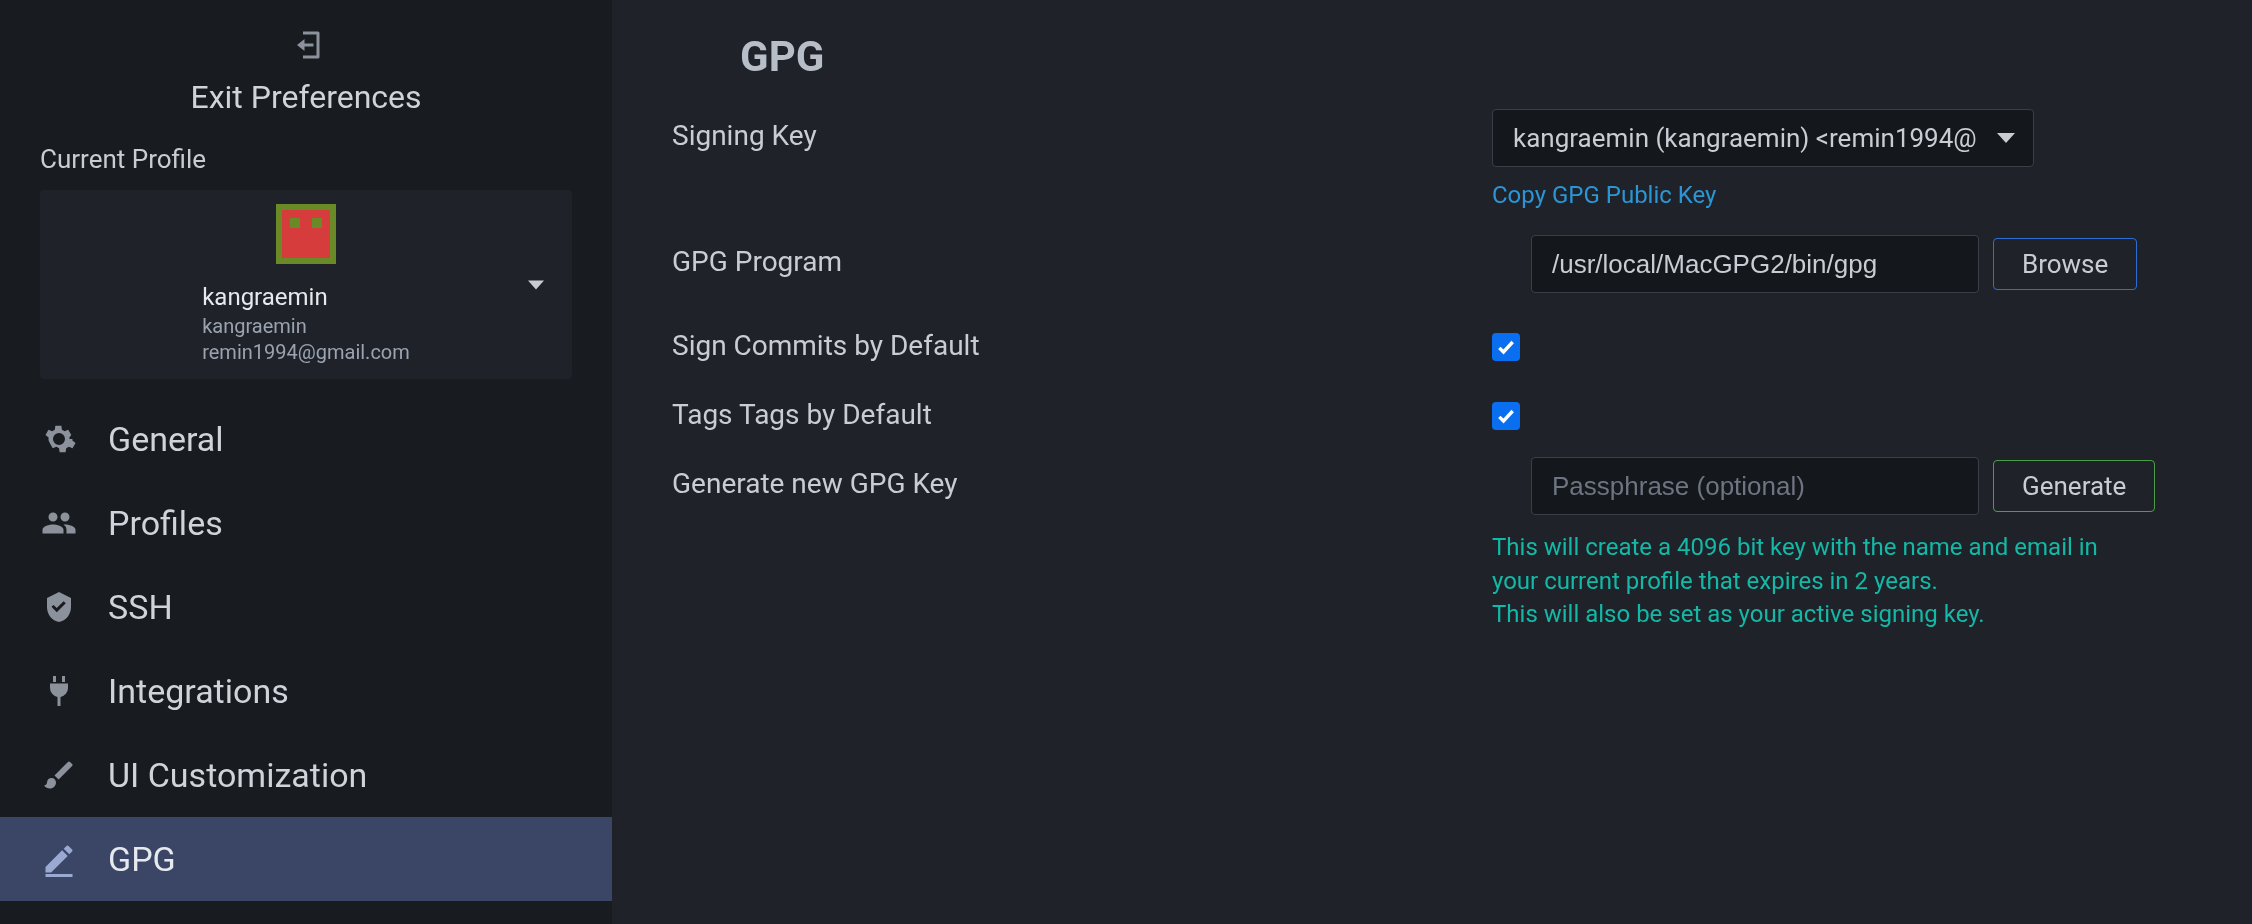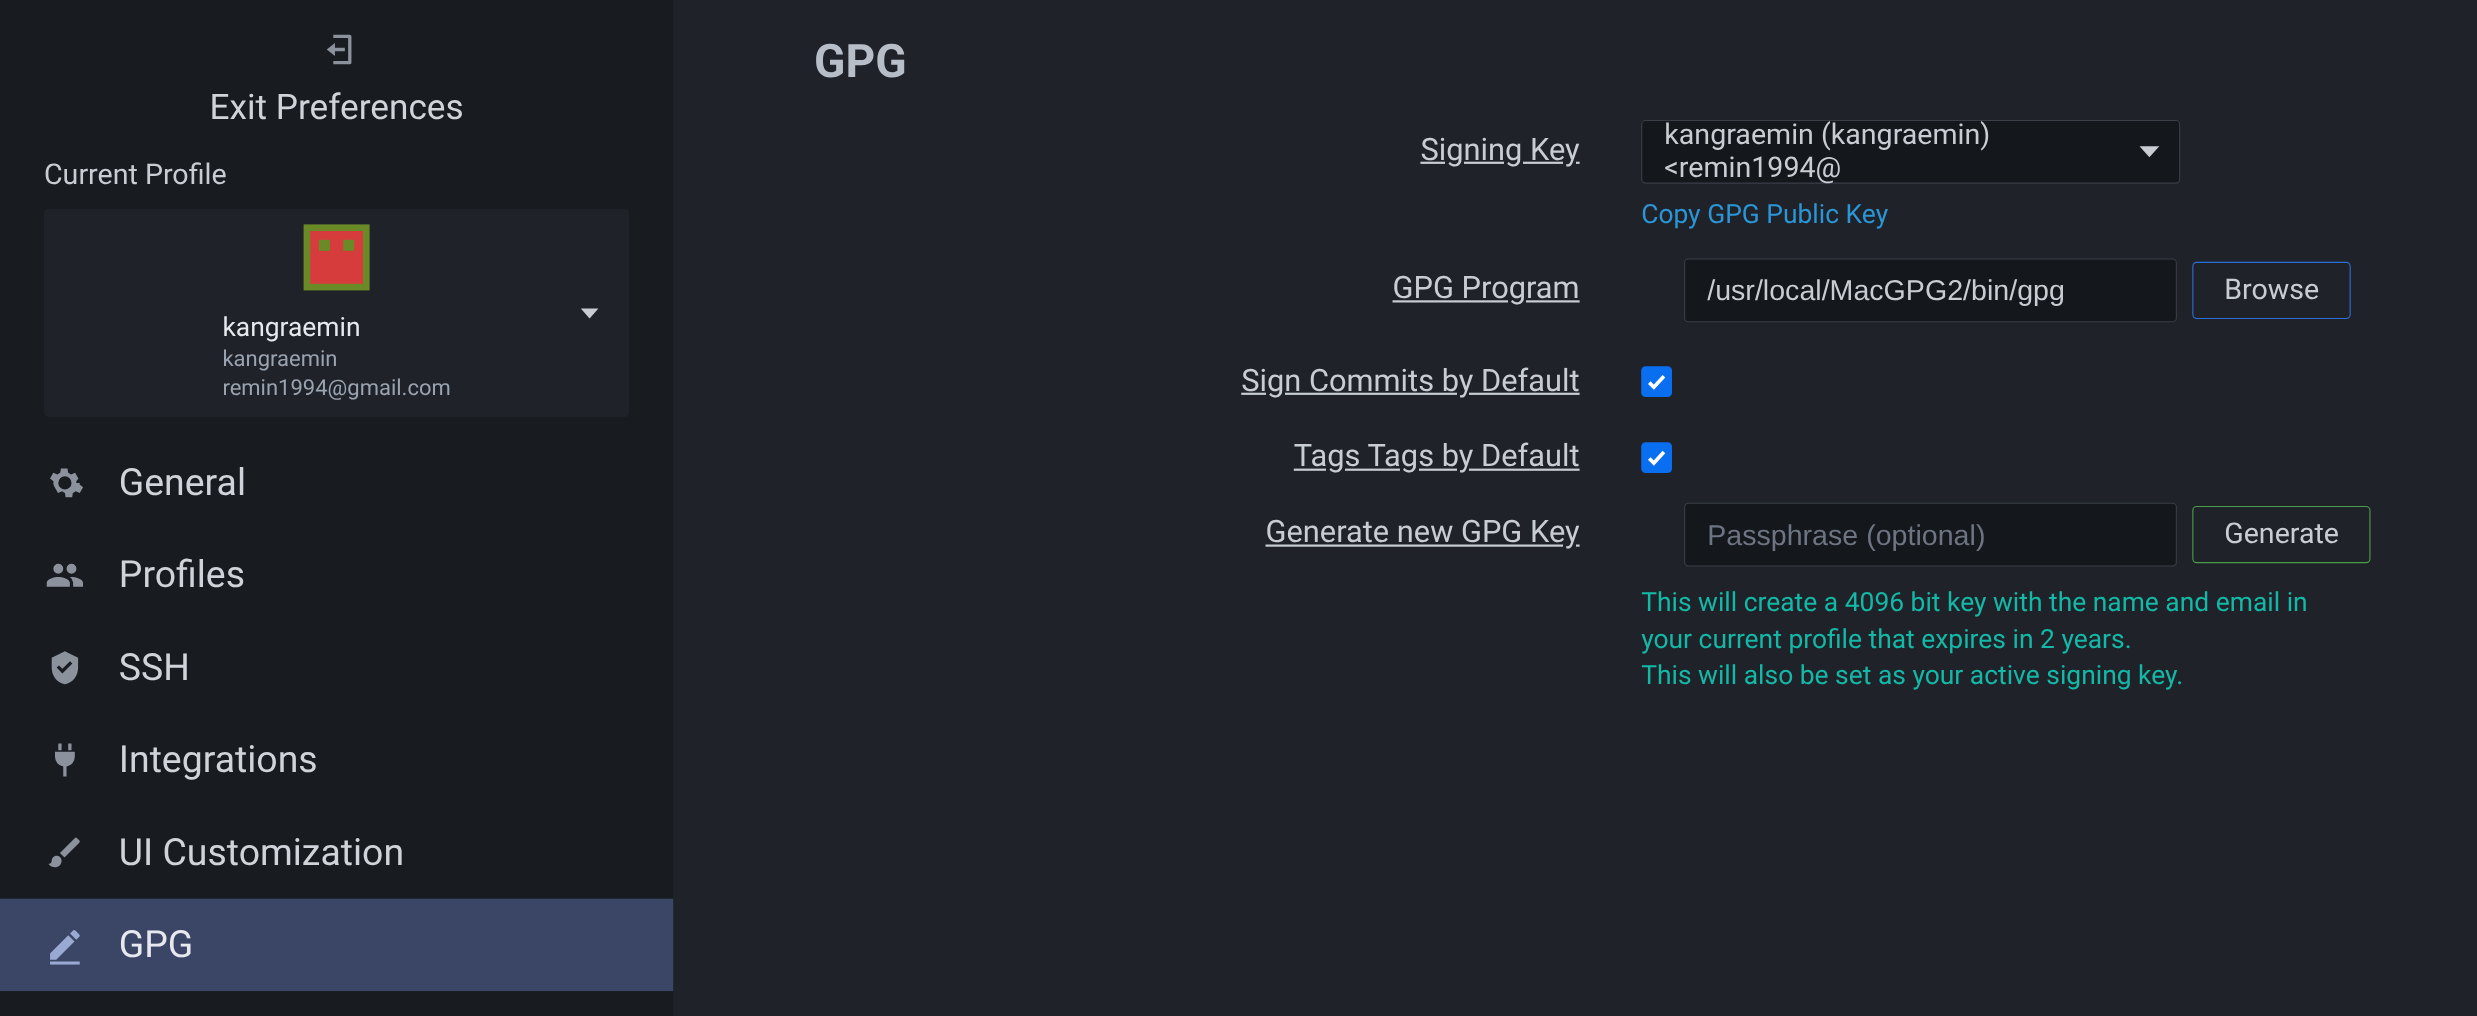--- a/index.html
+++ b/index.html
@@ -122,30 +122,28 @@
       margin-bottom: 28px;
       margin-left: 68px;
     }
     .form-row {
       display: flex;
       align-items: flex-start;
       margin-bottom: 26px;
     }
     .form-label {
       width: 820px;
-      text-align: right;
       font-size: 28px;
       color: #c8cdd4;
       padding-top: 10px;
       padding-right: 56px;
-      text-decoration: underline;
     }
     .form-control { flex: 1; }
     .select-box {
-      width: 490px;
+      width: 542px;
       height: 58px;
       background: #14171b;
       border: 1px solid #3a3f47;
       border-radius: 4px;
       display: flex;
       align-items: center;
       padding: 0 20px;
       font-size: 26px;
       color: #c8cdd4;
       position: relative;

